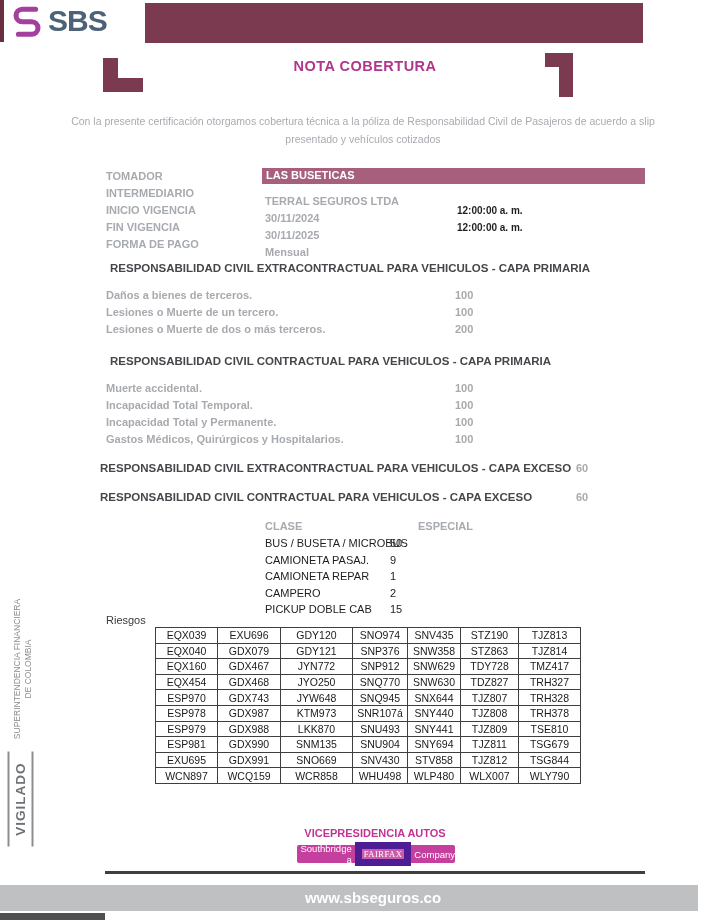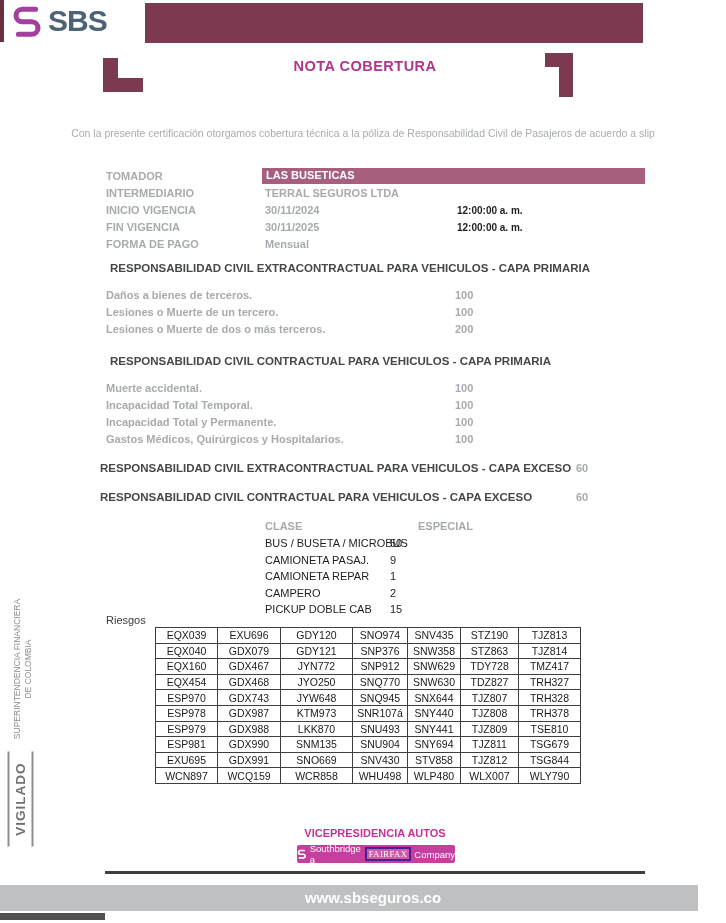--- a/index.html
+++ b/index.html
@@ -30,28 +30,28 @@
   .header-bar{left:145px;top:3px;width:498px;height:40px;background:var(--maroon);}
   .bracket-left{left:103px;top:58px;width:40px;height:34px;
     border-left:15px solid var(--maroon);border-bottom:14px solid var(--maroon);}
   .bracket-right{left:545px;top:53px;width:28px;height:44px;
     border-right:14px solid var(--maroon);border-top:14px solid var(--maroon);}
   .doc-title{left:105px;top:58px;width:520px;text-align:center;
     color:var(--magenta);font-weight:bold;font-size:14.5px;letter-spacing:.5px;}
 
   
   .intro{left:60px;top:112px;width:606px;text-align:center;
-    color:#a8abb0;font-size:10.5px;line-height:18px;margin-top:12px;}
+    color:#a8abb0;font-size:10.5px;line-height:18px;}
 
   
   #policy-rows{left:0;top:168px;width:726px;}
   .policy-row{position:relative;height:17px;}
   .p-label{position:absolute;left:106px;top:2px;color:var(--gray-label);
     font-weight:bold;font-size:11px;}
-  .p-value{position:absolute;left:265px;top:2px;color:var(--gray-label);
+  .p-value{position:absolute;left:265px;top:10px;color:var(--gray-label);
     font-weight:bold;font-size:11px;}
   .p-value.highlight{left:262px;top:0;width:383px;height:16px;background:var(--mauve);
     color:#ffffff;padding:1px 0 0 4px;}
   .p-time{position:absolute;left:457px;top:3px;color:#1f1f1f;
     font-size:10px;font-weight:600;}
 
   
   .coverage-section{position:absolute;left:0;width:726px;}
   #sec0{top:262px;} #sec1{top:355px;}
   .section-title{margin-left:110px;color:var(--gray-dark);font-weight:bold;
@@ -84,23 +84,23 @@
   .riesgos-label{left:106px;top:614px;color:#3a3a3a;font-size:11px;text-align:right;}
   #riesgos-table{left:155px;top:627px;border-collapse:collapse;}
   #riesgos-table td{border:1.5px solid #3f3f3f;text-align:center;vertical-align:middle;
     font-size:10.5px;color:#1a1a1a;height:15.6px;padding:0;}
 
   
   .vp-title{left:105px;top:827px;width:540px;text-align:center;
     color:#c23493;font-weight:bold;font-size:11px;}
   .badge{left:297px;top:845px;width:158px;height:18px;background:var(--badge);
     border-radius:2px;display:flex;align-items:center;justify-content:center;gap:3px;
-    color:#ffffff;font-size:9.5px;}
+    color:#ffffff;font-size:9.5px;text-align:right;}
   .fairfax{font-family:"Liberation Serif",serif;font-size:8.5px;letter-spacing:.5px;
-    border:2px solid #4c1d95;background:rgba(255,255,255,.15);padding:0 2px;}
+    border:7px solid #4c1d95;background:rgba(255,255,255,.15);padding:0 2px;}
   .bottom-rule{left:105px;top:871px;width:540px;height:3px;background:#3e3f41;}
   .footer-bar{left:0;top:885px;width:698px;height:26px;background:#bec0c2;
     color:#ffffff;font-weight:bold;font-size:15px;line-height:26px;
     text-align:center;padding-left:48px;}
   .bottom-left-bar{left:0;top:913px;width:105px;height:7px;background:#505052;}
 
   
   .sif-text{left:-57px;top:658px;width:160px;height:22px;
     transform:rotate(-90deg);text-align:center;
     color:#8a8d90;font-size:8.5px;line-height:11px;}
@@ -119,20 +119,21 @@
   </svg>
   <span class="logo-text">SBS</span>
 </div>
 <div class="abs header-bar"></div>
 <div class="abs bracket-left"></div>
 <div class="abs bracket-right"></div>
 <div class="abs doc-title">NOTA COBERTURA</div>
 
 <div class="abs intro">
   <div>Con la presente certificación otorgamos cobertura técnica a la póliza de Responsabilidad Civil de Pasajeros de acuerdo a slip</div>
+  <div>presentado y vehículos cotizados</div>
 </div>
 
 <div class="abs" id="policy-rows">
     <div class="policy-row">
       <span class="p-label">TOMADOR</span>
       <span class="p-value highlight">LAS BUSETICAS</span>
     </div>
     <div class="policy-row">
       <span class="p-label">INTERMEDIARIO</span>
       <span class="p-value">TERRAL SEGUROS LTDA</span>

